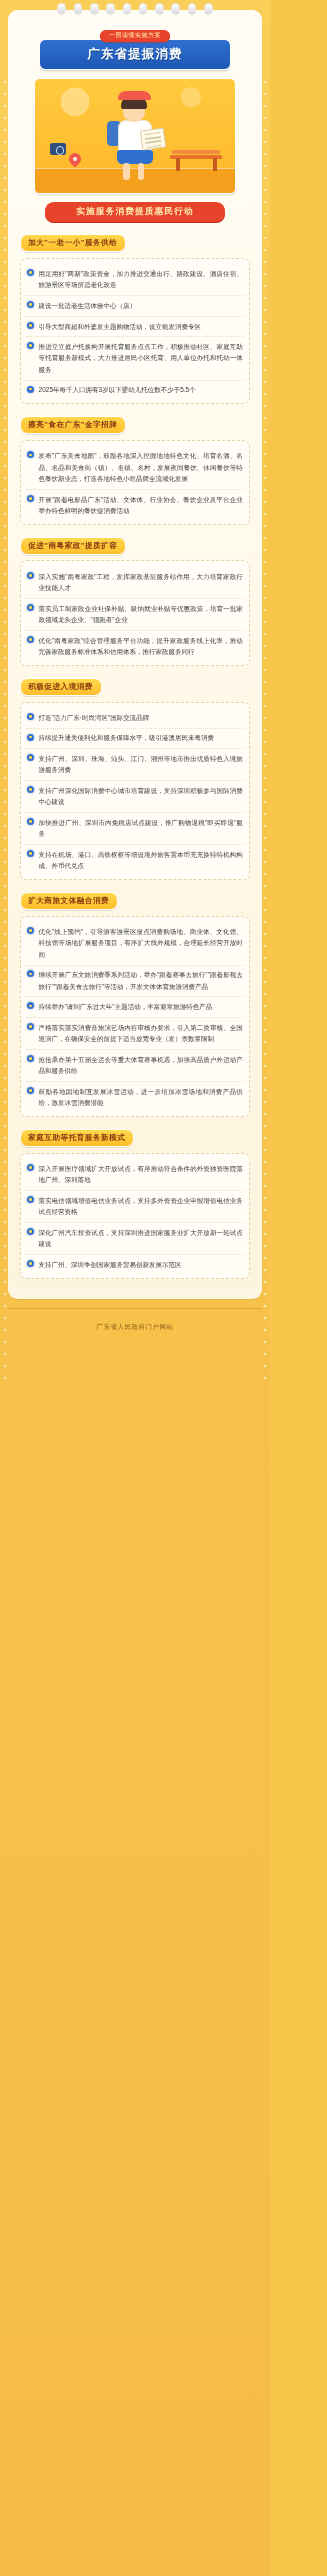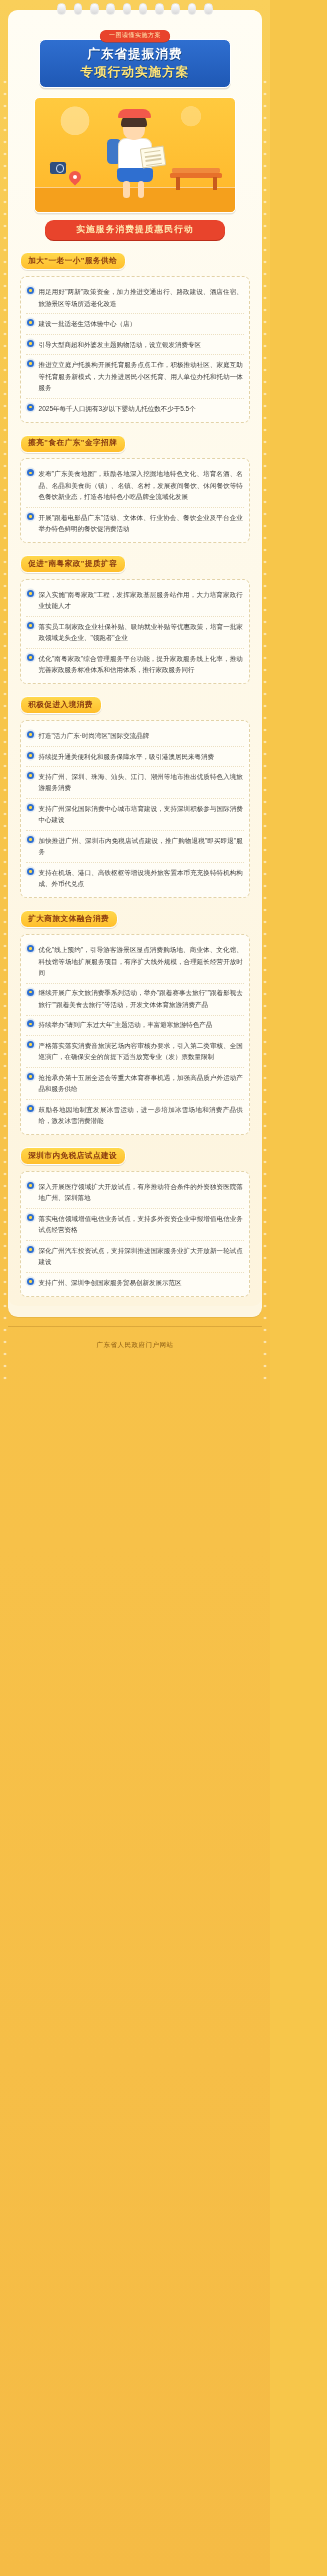--- a/index.html
+++ b/index.html
@@ -237,21 +237,20 @@
   <div class="dots-left"></div>
   <div class="dots-right"></div>
 
   <div class="sheet">
     <div class="sheet-inner">
 
       <div class="header">
         <div class="ribbon">一图读懂实施方案</div>
         <div class="title-box">
           <div class="title-line1">广东省提振消费</div>
-          <div class="title-line2">专项行动实施方案</div>
         </div>
       </div>
 
       <div class="hero">
         <div class="sky"></div>
         <div class="ground"></div>
         <div class="bench">
           <div class="back"></div>
             <div class="seat"></div>
             <div class="leg1"></div>
@@ -402,21 +401,21 @@
           </div>
           <div class="item">
             <span class="bullet"></span>
             <span class="item-text">鼓励各地因地制宜发展冰雪运动，进一步培加冰雪场地和消费产品供给，激发冰雪消费潜能</span>
           </div>
         </div>
       </div>
 
       <div class="section">
         <div class="sec-head">
-          <span class="sec-title">深圳市内免税店试点建设</span>
+          <span class="sec-title">家庭互助等托育服务新模式</span>
         </div>
         <div class="card">
           <div class="item">
             <span class="bullet"></span>
             <span class="item-text">深入开展医疗领域扩大开放试点，有序推动符合条件的外资独资医院落地广州、深圳落地</span>
           </div>
           <div class="item">
             <span class="bullet"></span>
             <span class="item-text">落实电信领域增值电信业务试点，支持多外资资企业申报增值电信业务试点经营资格</span>
           </div>

